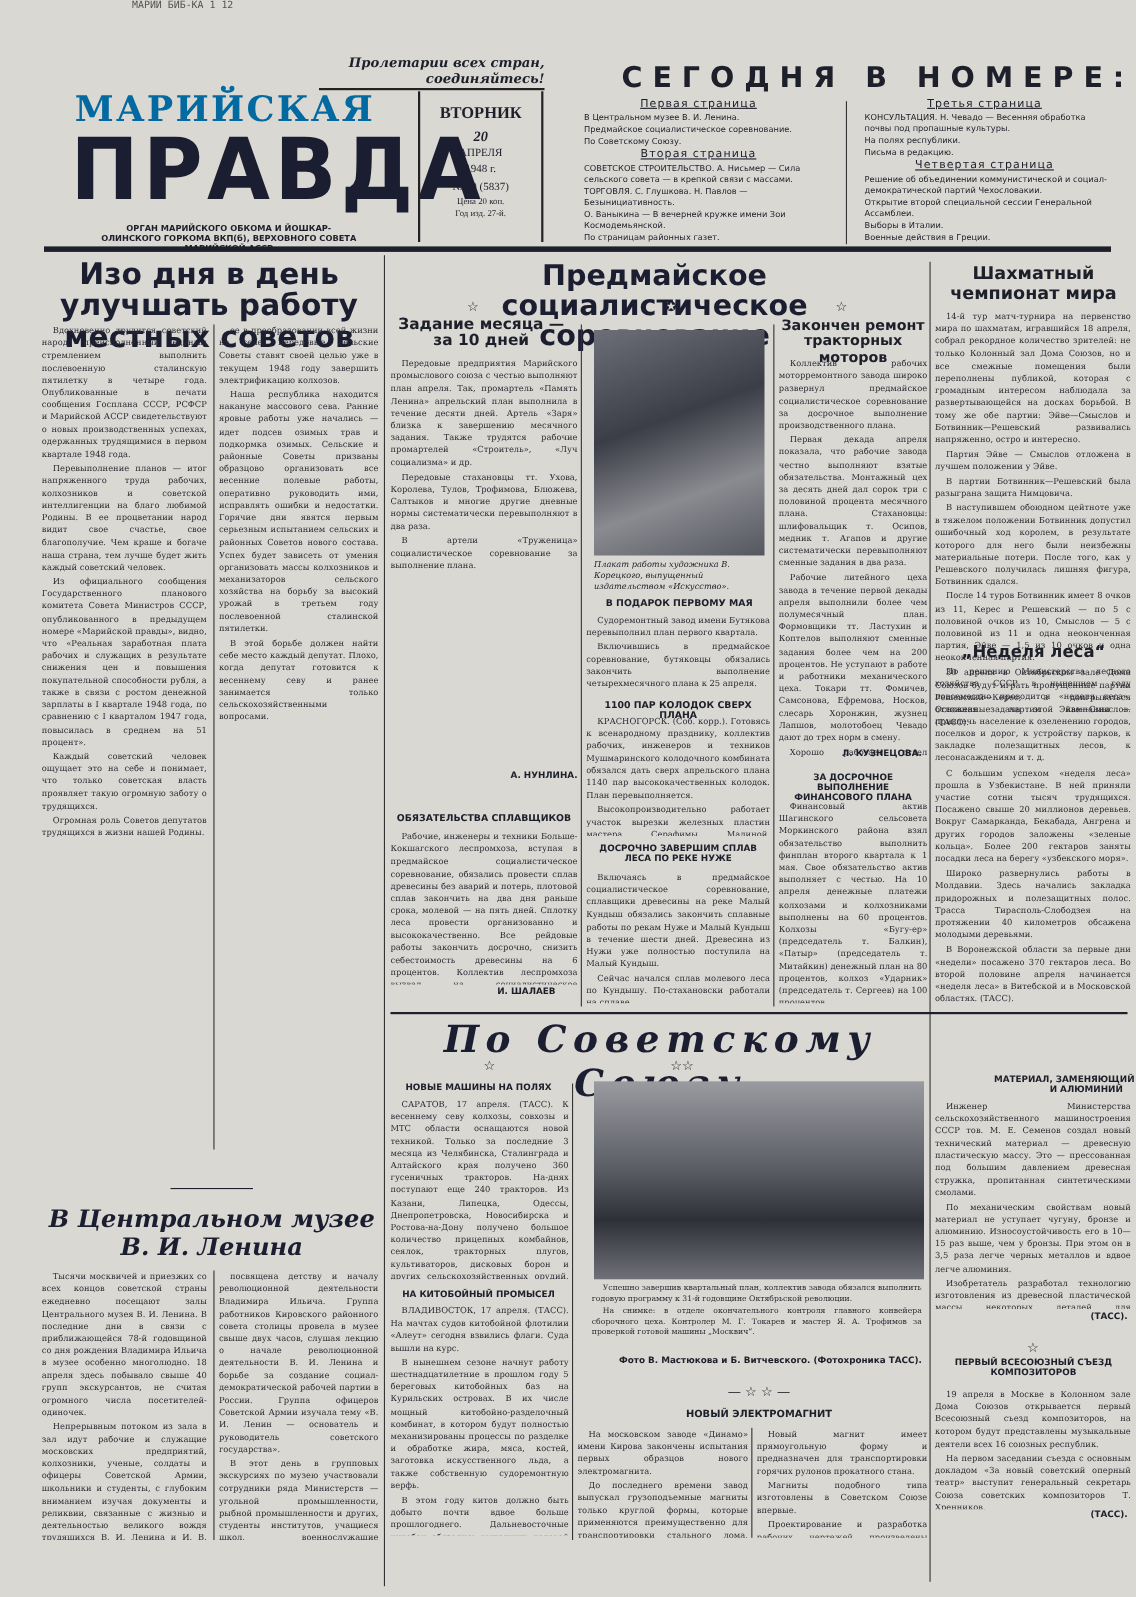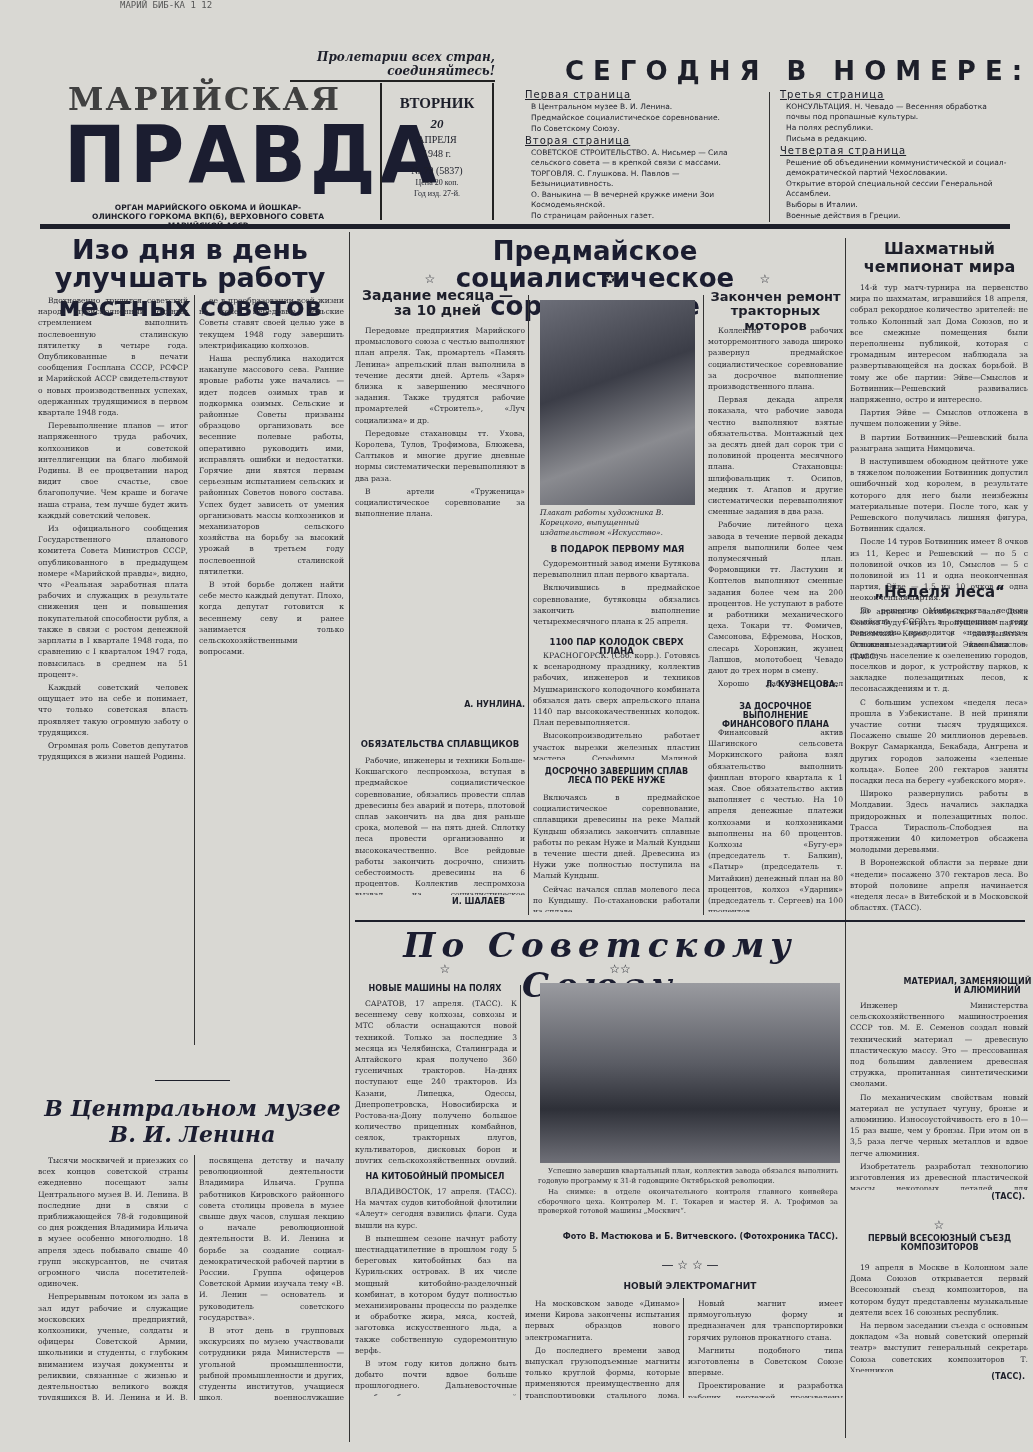--- a/index.html
+++ b/index.html
@@ -1,32 +1,32 @@
 <!DOCTYPE html>
 <html><head>
 <meta charset="utf-8">
 <style>
   html,body{margin:0;padding:0;}
   body{width:1033px;height:1452px;background:#d9d8d3;font-family:"DejaVu Serif",serif;color:#1d1f2a;position:relative;overflow:hidden;}
   .abs{position:absolute;}
   .stamp{left:120px;top:0;font-size:9px;color:#555;font-family:"DejaVu Sans Mono",monospace;line-height:10px;}
   .slogan{left:290px;top:50px;font-style:italic;font-size:12px;font-weight:bold;border-bottom:2px solid #222;padding-bottom:2px;width:205px;text-align:right;}
-  .logo1{left:68px;top:80px;font-family:"DejaVu Serif",serif;font-weight:bold;font-size:32px;letter-spacing:2px;color:#404040;}
+  .logo1{left:68px;top:80px;font-family:"DejaVu Serif",serif;font-weight:bold;font-size:32px;letter-spacing:2px;color:#0369a1;}
   .logo2{left:64px;top:112px;font-family:"DejaVu Sans",sans-serif;font-weight:bold;font-size:74px;letter-spacing:4px;color:#1b1d30;transform:scaleY(1.05);}
   .organ{left:88px;top:203px;font-size:7.5px;font-weight:bold;font-family:"DejaVu Sans",sans-serif;text-align:center;width:240px;line-height:9px;}
   .datebox{left:380px;top:83px;width:110px;height:137px;border-left:2px solid #222;border-right:2px solid #222;text-align:center;font-family:"Liberation Serif",serif;}
   .datebox .day{font-weight:bold;font-size:15px;margin-top:12px;}
   .datebox .num{font-size:13px;font-weight:bold;font-style:italic;margin-top:4px;font-family:Liberation Serif, serif;}
   .datebox .mon{font-size:10px;font-weight:normal;margin-top:2px;text-align:center;}
   .datebox .yr{font-size:10px;margin-top:3px;}
   .datebox .iss{font-size:10px;margin-top:6px;}
   .datebox .small{font-size:8px;margin-top:2px;}
   .today{left:565px;top:56px;font-family:"DejaVu Sans",sans-serif;font-weight:bold;font-size:26px;letter-spacing:9px;}
   .idx{font-family:"DejaVu Sans",sans-serif;font-size:7.5px;line-height:10px;}
-  .idx .h{font-size:10px;letter-spacing:1px;text-decoration:underline;margin:2px 0;}
+  .idx .h{font-size:10px;text-align:center;letter-spacing:1px;text-decoration:underline;margin:2px 0;}
   .idx p{margin:0 0 1px 6px;}
   .rule{background:#1d1f2a;}
   .hdl{font-family:"DejaVu Sans",sans-serif;font-weight:bold;color:#1b1d30;text-align:center;line-height:1.05;}
   .sub{font-family:"DejaVu Sans",sans-serif;font-weight:bold;text-align:center;line-height:1.1;}
   .col{font-size:7.6px;line-height:11.2px;text-align:justify;color:#2a2b33;overflow:hidden;}
   .col p{margin:0 0 2px;text-indent:10px;}
   .vline{background:#333;width:1px;}
   .photo{background:linear-gradient(160deg,#6c6e78 0%,#3b3d47 40%,#8a8b90 70%,#555760 100%);}
   .cap{font-size:7.5px;line-height:10px;font-style:italic;}
   .star{text-align:center;font-size:12px;}

